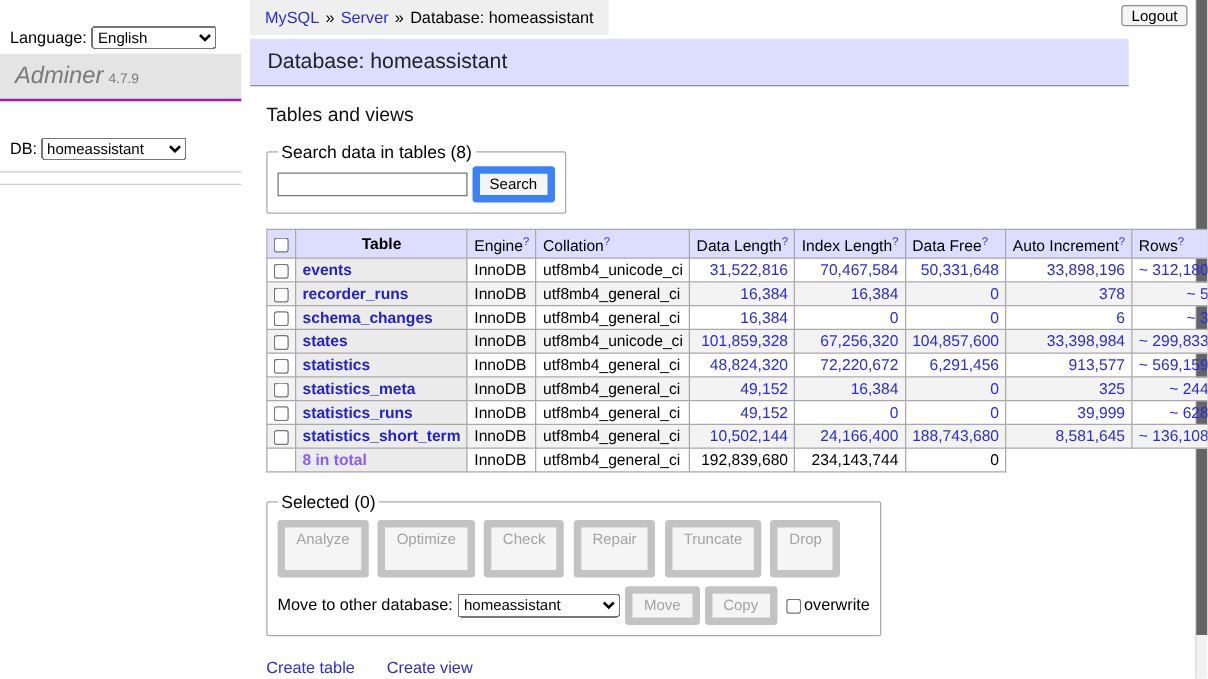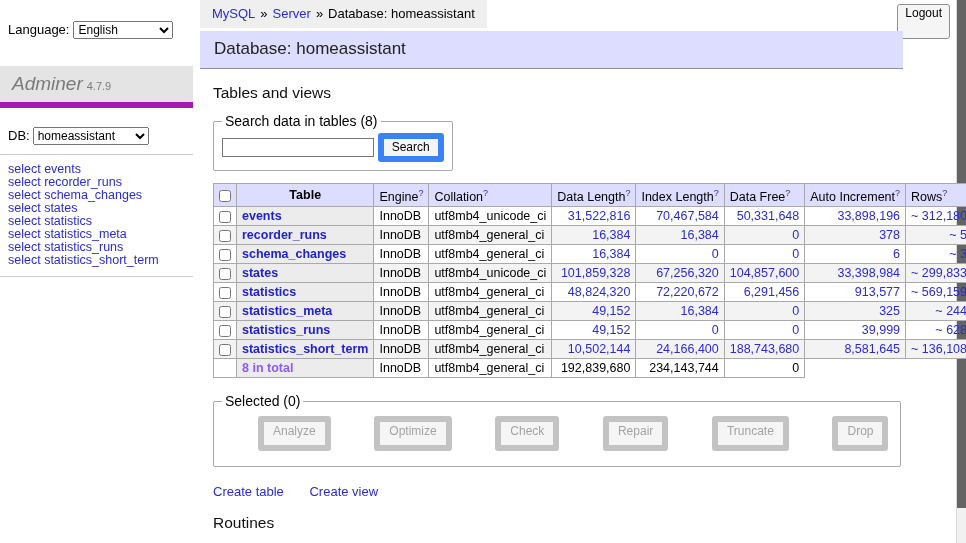--- a/index.html
+++ b/index.html
@@ -13,43 +13,43 @@
   }
   a { color: #2b2bd5; text-decoration: none; cursor: pointer; }
 
   
   #sidebar { position: absolute; left: 0; top: 16px; width: 193px; }
   .lang-row { padding: 5px 0 0 8px; white-space: nowrap; }
   .lang-row select { width: 100px; height: 18px; font-size: 12px; margin-left: 4px; }
   h1.logo {
     background: #e4e4e4; color: #7a7a7a;
     font-style: italic; font-weight: normal; font-size: 19px;
-    padding: 7px 0 7px 12px; margin-top: 27px;
-    border-bottom: 6px solid #a21caf;
+    padding: 7px 0 7px 12px; margin-top: 4px;
+    border-bottom: 2px solid #a21caf;
   }
   h1.logo .ver { font-size: 11px; font-style: normal; margin-left: 4px; color: #7a7a7a; }
-  .db-row { padding: 19px 0 0 8px; white-space: nowrap; }
+  .db-row { padding: 29px 0 0 8px; white-space: nowrap; }
   .db-row select { width: 116px; height: 18px; font-size: 12px; margin-left: 3px; }
   .side-links { padding: 14px 8px 0 8px; line-height: 15px; width: 185px; }
   .side-links a { margin-right: 14px; white-space: nowrap; }
   .side-hr { border: none; border-top: 1px solid #ccc; margin: 9px 0 8px 0; }
   .tbl-links { padding: 0 0 0 8px; font-size: 12.5px; line-height: 13px; }
   .tbl-links a { display: block; white-space: nowrap; }
 
   
   #scrollbar {
     position: absolute; right: 0; top: 0; width: 10px; height: 543px;
     background: #f1f1f1; border-left: 1px solid #d9d9d9;
   }
   #scrollbar .thumb { position: absolute; top: 0; left: 0; width: 100%; height: 508px; background: #646464; }
 
   
   #logout-btn {
     position: absolute; top: 4px; right: 16px;
-    font-size: 12px; padding: 1px 7px 18px;
+    font-size: 12px; padding: 1px 7px 0;
     background: #f5f5f5; border: 1px solid #8f8f8f; border-radius: 3px;
     cursor: pointer; color: #000;
   }
 
   
   #main { position: absolute; left: 200px; top: 0; width: 703px; }
   #breadcrumb {
     display: inline-block; background: #efefef;
     padding: 6px 12px 7px 12px; font-size: 13px;
   }
@@ -93,21 +93,21 @@
   td.txt { color: #000; }
   tbody tr:nth-child(even) td { background: #f3f3f3; }
   tbody tr:nth-child(even) th.name { background: #ececec; }
   tr.total th.name { font-weight: bold; color: #8b5cf6; }
   tr.total td.num { color: #000; }
   tr.total td.blank { border: none; background: transparent; }
   input[type="checkbox"] { width: 12px; height: 12px; vertical-align: middle; }
 
   
   .sel-buttons { margin: 3px 0 7px 0; }
-  .sel-buttons button { margin-right: 4px; padding: 2px 9px 7px; margin-left: 36px; }
+  .sel-buttons button { margin-right: 4px; padding: 2px 9px 18px; }
   .move-row { white-space: nowrap; }
   .move-row select { width: 130px; height: 19px; font-size: 12px; margin: 0 4px; }
   .move-row button { margin-right: 4px; padding: 2px 9px 3px; }
   .move-row label { margin-left: 2px; }
   .links-row { margin-top: 17px; }
   .links-row a { margin-right: 22px; }
 </style>
 </head>
 <body>
 
@@ -115,30 +115,20 @@
   <div class="lang-row">
     <span>Language:</span><select><option>English</option></select>
   </div>
   <h1 class="logo">
     <span>Adminer</span><span class="ver">4.7.9</span>
   </h1>
   <div class="db-row">
     <span>DB:</span><select><option>homeassistant</option></select>
   </div>
   <hr class="side-hr">
-  <div class="tbl-links">
-    <a>select events</a>
-    <a>select recorder_runs</a>
-    <a>select schema_changes</a>
-    <a>select states</a>
-    <a>select statistics</a>
-    <a>select statistics_meta</a>
-    <a>select statistics_runs</a>
-    <a>select statistics_short_term</a>
-  </div>
   <hr class="side-hr">
 </div>
 
 <button id="logout-btn">Logout</button>
 <div id="scrollbar">
     <div class="thumb"></div>
   </div>
 
 <div id="main">
   <div id="breadcrumb">
@@ -285,20 +275,24 @@
     <fieldset style="margin-top:15px;">
       <legend>Selected (0)</legend>
       <div class="sel-buttons">
         <button disabled="">Analyze</button>
         <button disabled="">Optimize</button>
         <button disabled="">Check</button>
         <button disabled="">Repair</button>
         <button disabled="">Truncate</button>
         <button disabled="">Drop</button>
       </div>
+      <div class="move-row">
+        <span>Move to other database:</span><select><option>homeassistant</option></select><button disabled="">Move</button><button disabled="">Copy</button>
+        <input type="checkbox" style=""><label>overwrite</label>
+      </div>
     </fieldset>
 
     <div class="links-row">
       <a>Create table</a>
       <a>Create view</a>
     </div>
 
     <h3 class="section">Routines</h3>
     
 

